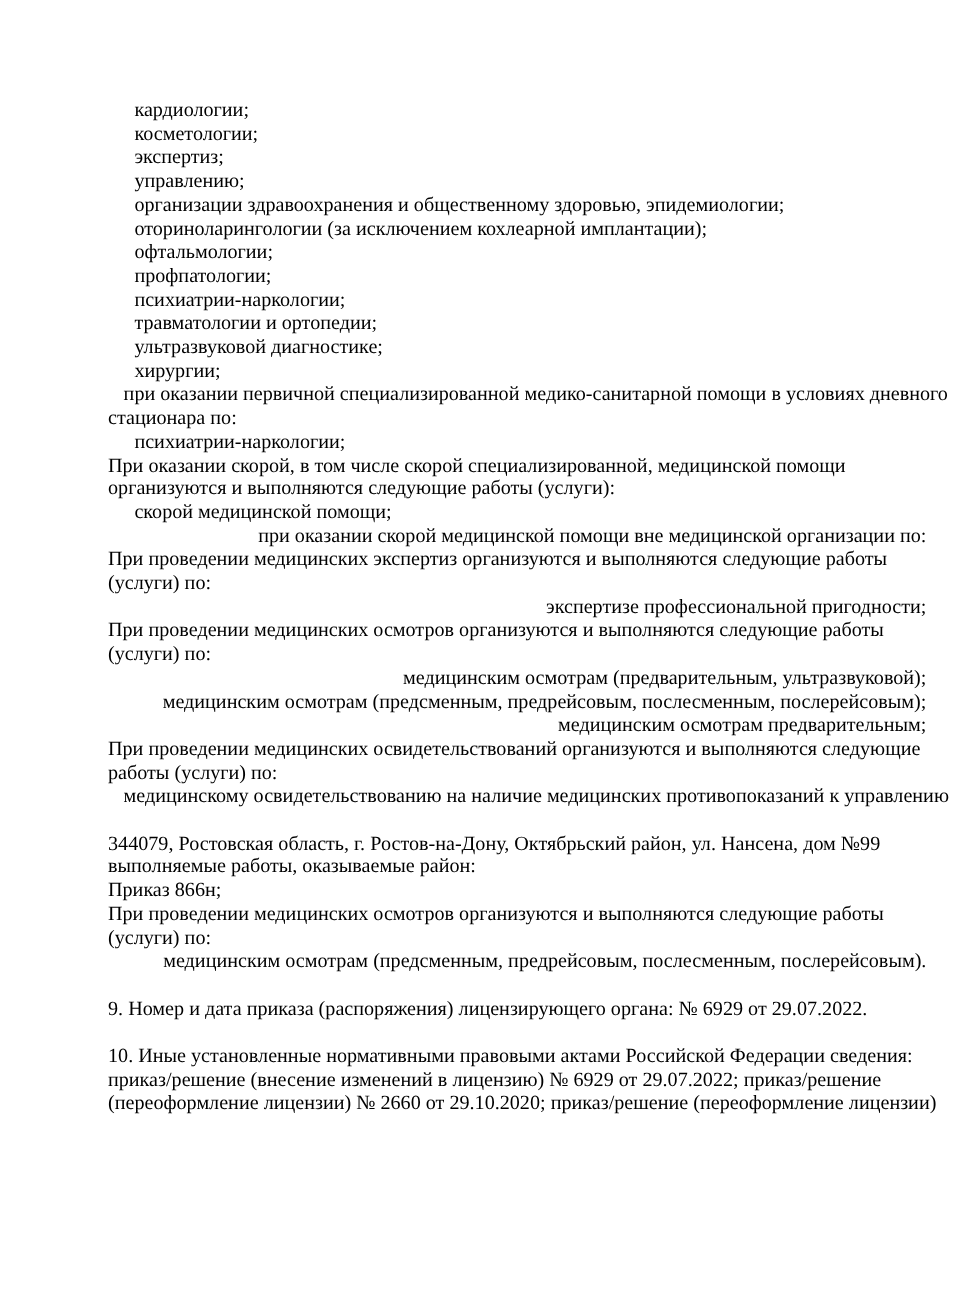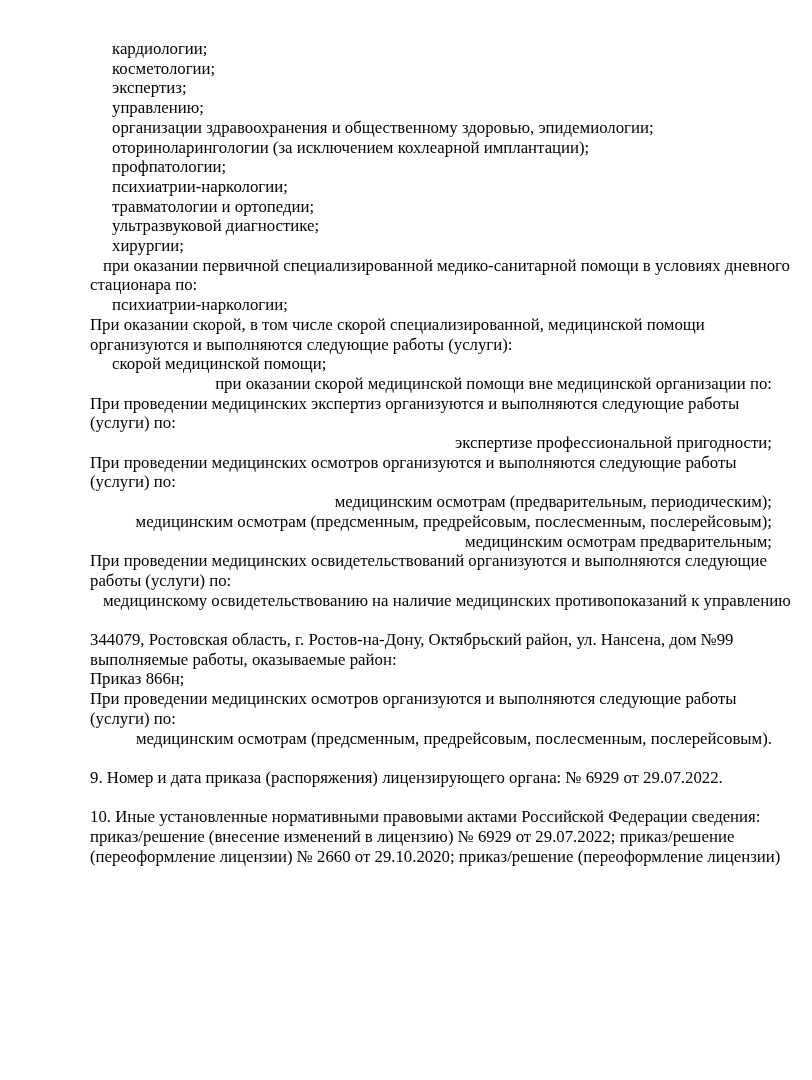--- a/index.html
+++ b/index.html
@@ -7,21 +7,21 @@
     padding: 0;
     background: #ffffff;
   }
   .page {
     position: relative;
     width: 812px;
     height: 1080px;
     background: #ffffff;
     color: #000000;
     box-sizing: border-box;
-    padding: 39px 40px 0 90px;
+    padding: 82px 40px 0 90px;
     overflow: hidden;
     font-family: "Liberation Serif", "DejaVu Serif", serif;
     font-size: 16.8px;
     line-height: 19.7px;
   }
   .doc-body .line {
     white-space: nowrap;
     min-height: 19.7px;
   }
   .ind0 { margin-left: 0; }
@@ -32,38 +32,39 @@
 <body>
 
 <div class="page">
   <div class="doc-body" id="doc-lines">
       <div class="line ind2">кардиологии;</div>
       <div class="line ind2">косметологии;</div>
       <div class="line ind2">экспертиз;</div>
       <div class="line ind2">управлению;</div>
       <div class="line ind2">организации здравоохранения и общественному здоровью, эпидемиологии;</div>
       <div class="line ind2">оториноларингологии (за исключением кохлеарной имплантации);</div>
+      <div class="line ind2">офтальмологии;</div>
       <div class="line ind2">профпатологии;</div>
       <div class="line ind2">психиатрии-наркологии;</div>
       <div class="line ind2">травматологии и ортопедии;</div>
       <div class="line ind2">ультразвуковой диагностике;</div>
       <div class="line ind2">хирургии;</div>
       <div class="line ind1">при оказании первичной специализированной медико-санитарной помощи в условиях дневного</div>
       <div class="line ind0">стационара по:</div>
       <div class="line ind2">психиатрии-наркологии;</div>
       <div class="line ind0">При оказании скорой, в том числе скорой специализированной, медицинской помощи</div>
       <div class="line ind0">организуются и выполняются следующие работы (услуги):</div>
       <div class="line ind2">скорой медицинской помощи;</div>
       <div class="line ind1">при оказании скорой медицинской помощи вне медицинской организации по:</div>
       <div class="line ind0">При проведении медицинских экспертиз организуются и выполняются следующие работы</div>
       <div class="line ind0">(услуги) по:</div>
       <div class="line ind1">экспертизе профессиональной пригодности;</div>
       <div class="line ind0">При проведении медицинских осмотров организуются и выполняются следующие работы</div>
       <div class="line ind0">(услуги) по:</div>
-      <div class="line ind1">медицинским осмотрам (предварительным, периодическим);</div>
+      <div class="line ind1">медицинским осмотрам (предварительным, ультразвуковой);</div>
       <div class="line ind1">медицинским осмотрам (предсменным, предрейсовым, послесменным, послерейсовым);</div>
       <div class="line ind1">медицинским осмотрам предварительным;</div>
       <div class="line ind0">При проведении медицинских освидетельствований организуются и выполняются следующие</div>
       <div class="line ind0">работы (услуги) по:</div>
       <div class="line ind1">медицинскому освидетельствованию на наличие медицинских противопоказаний к управлению</div>
       <div class="line ind0"></div>
       <div class="line ind0">344079, Ростовская область, г. Ростов-на-Дону, Октябрьский район, ул. Нансена, дом №99</div>
       <div class="line ind0">выполняемые работы, оказываемые район:</div>
       <div class="line ind0">Приказ 866н;</div>
       <div class="line ind0">При проведении медицинских осмотров организуются и выполняются следующие работы</div>

